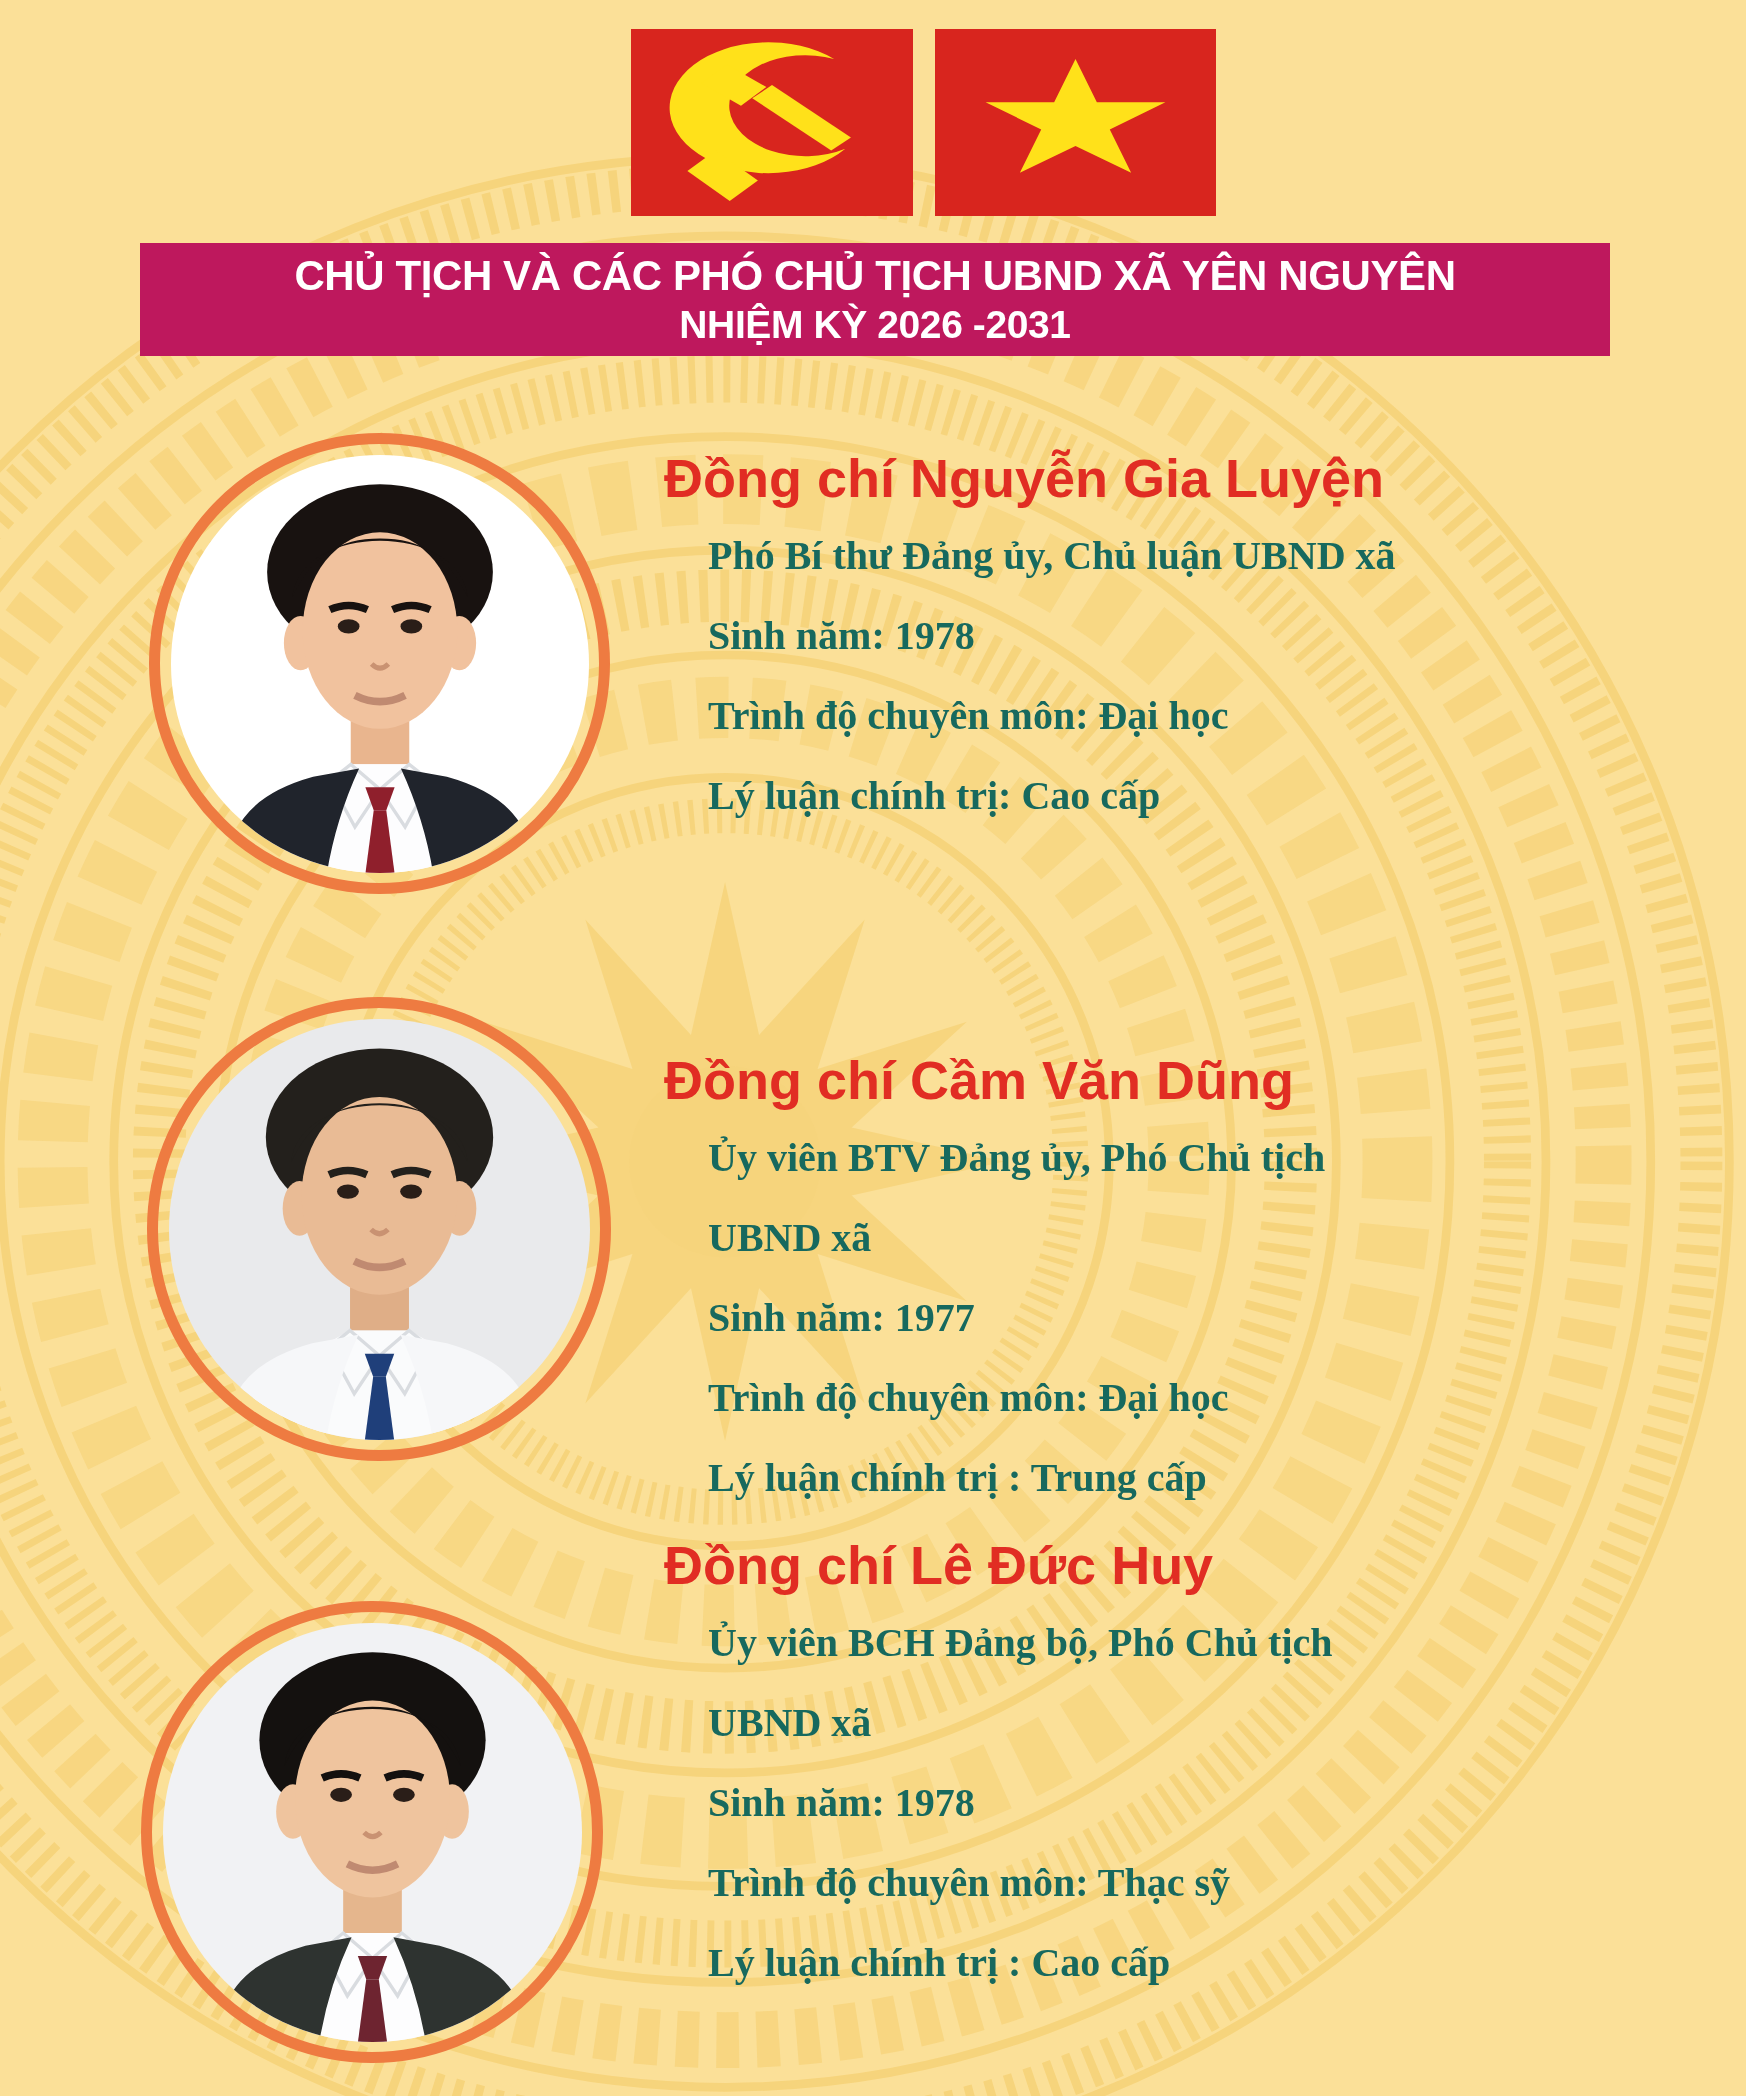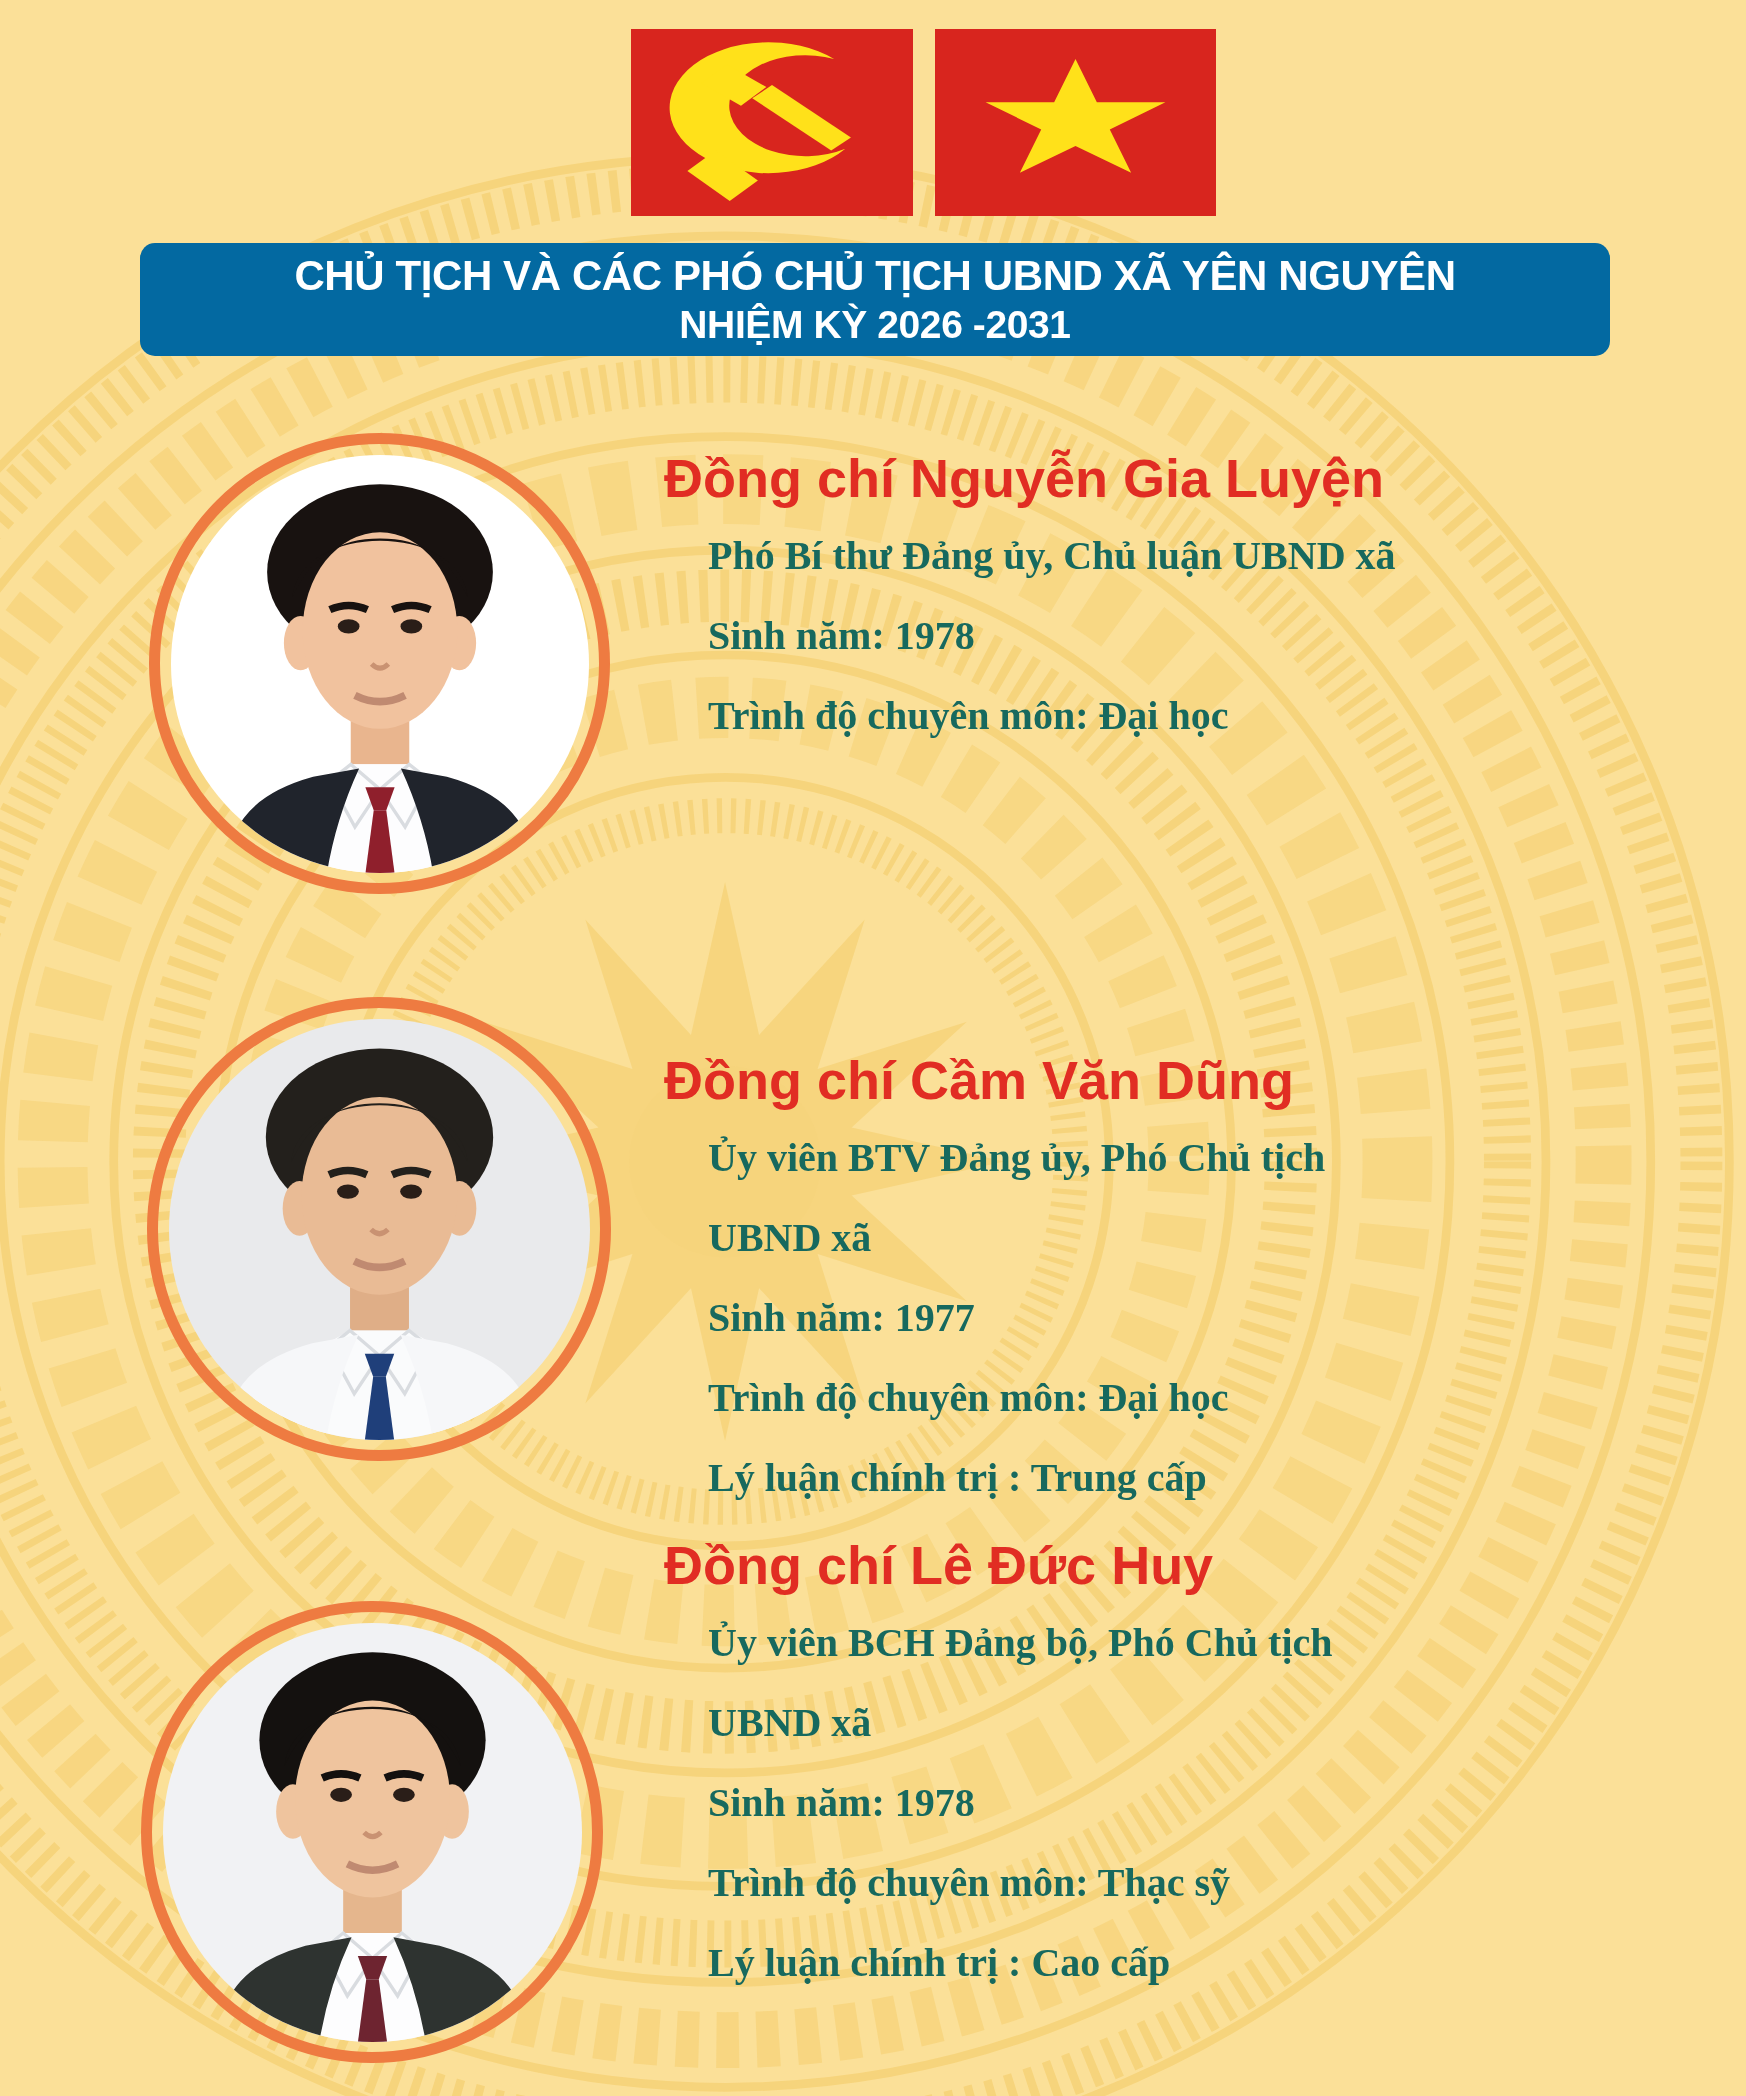--- a/index.html
+++ b/index.html
@@ -10,21 +10,21 @@
   .watermark{position:absolute;left:0;top:0;width:1747px;height:2096px;z-index:0;}
 
   
   .flag{position:absolute;top:29px;height:187px;z-index:2;}
   .flag svg{display:block;width:100%;height:100%;}
   .flag-party{left:631px;width:282px;}
   .flag-vietnam{left:935px;width:281px;}
 
   
   .banner{position:absolute;left:140px;top:243px;width:1470px;height:113px;
-          background:#0369a1;z-index:2;text-align:center;color:#FFFFFF;border-radius:15px;}
+          background:#be185d;z-index:2;text-align:center;color:#FFFFFF;}
   .banner-line1{margin-top:7.9px;font-size:42px;font-weight:bold;letter-spacing:-0.4px;line-height:49px;}
   .banner-line2{font-size:39px;font-weight:bold;letter-spacing:-0.4px;line-height:49px;}
 
   
   .photo-ring{position:absolute;border:11.4px solid #EE7B41;border-radius:50%;z-index:2;background:transparent;}
   .photo{position:absolute;left:10.5px;top:10.5px;border-radius:50%;overflow:hidden;}
   .photo svg{display:block;width:100%;height:100%;}
   .ring-1{left:149px;top:433px;width:439px;height:439px;}
   .ring-2{left:147px;top:997px;width:442px;height:442px;}
   .ring-3{left:141px;top:1601px;width:440px;height:440px;}
@@ -116,20 +116,21 @@
         <path d="M14 132 L14 103 Q16 90 34 85 L45 83 Q39 96 37 110 L36 132 Z" fill="#20242C"></path>
         <path d="M86 132 L86 103 Q84 90 66 85 L55 83 Q61 96 63 110 L64 132 Z" fill="#20242C"></path>
       </svg>
     </div>
   </div>
   <div class="info info-1">
     <h2 class="profile-name">Đồng chí Nguyễn Gia Luyện</h2>
     <p>Phó Bí thư Đảng ủy, Chủ luận UBND xã</p>
     <p>Sinh năm: 1978</p>
     <p>Trình độ chuyên môn: Đại học</p>
+    <p>Lý luận chính trị: Cao cấp</p>
   </div>
 
   <div class="photo-ring ring-2">
     <div class="photo">
       <svg viewBox="0 8 100 100" xmlns="http://www.w3.org/2000/svg">
         <rect x="-2" y="0" width="104" height="134" fill="#E9EAEC"></rect>
         <ellipse cx="50" cy="36" rx="27" ry="21" fill="#23201C"></ellipse>
         <ellipse cx="31" cy="53" rx="4" ry="6.5" fill="#E9BB95"></ellipse>
         <ellipse cx="69" cy="53" rx="4" ry="6.5" fill="#E9BB95"></ellipse>
         <rect x="43" y="66" width="14" height="16" fill="#DFAE87"></rect>

